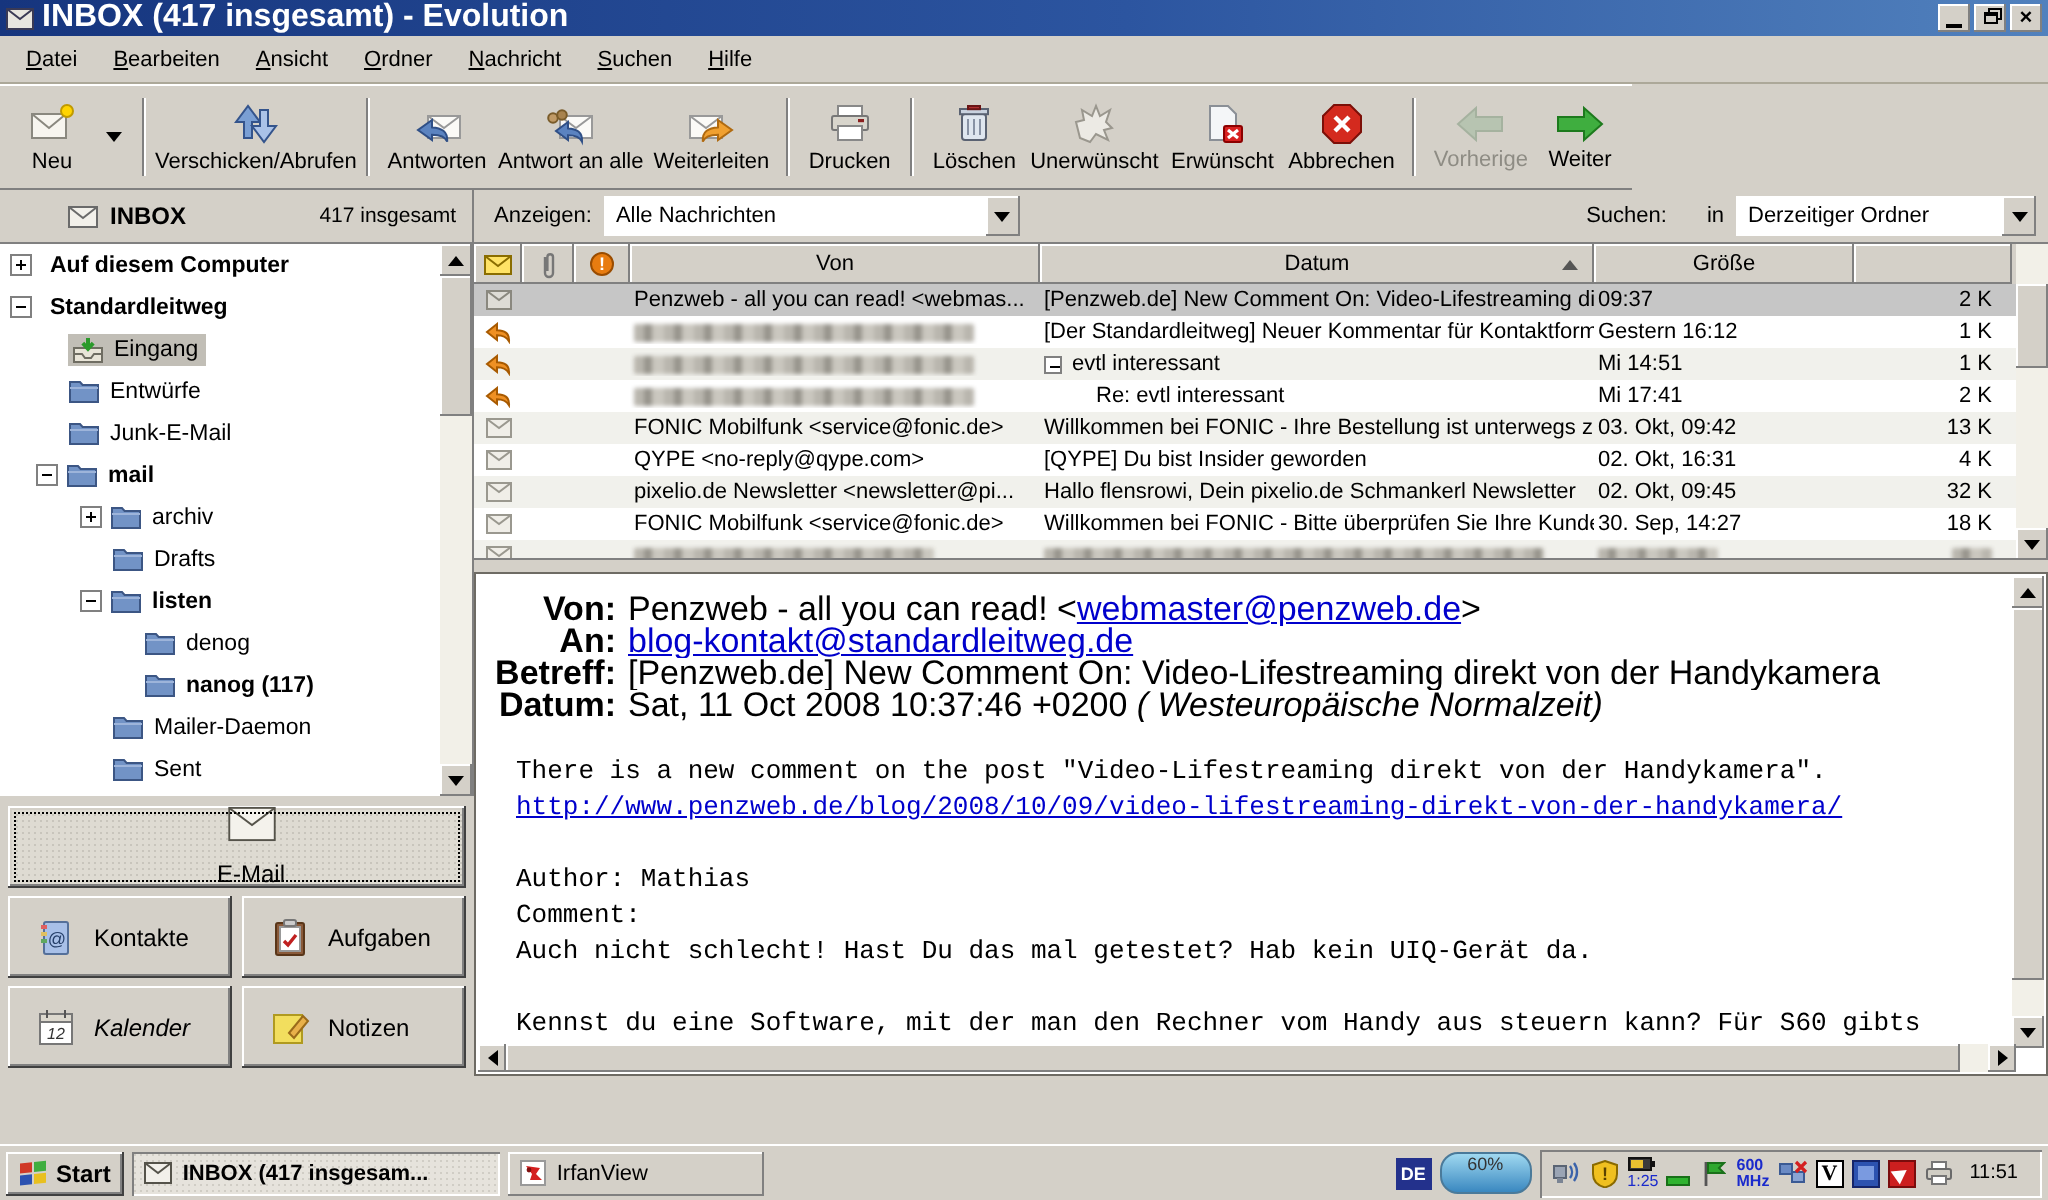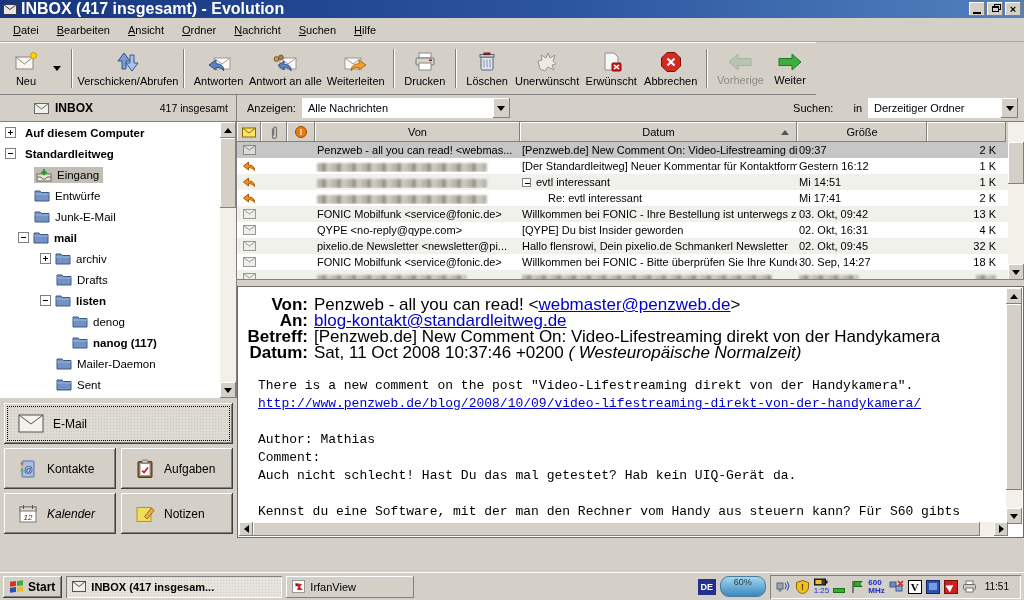--- a/index.html
+++ b/index.html
@@ -77,21 +77,21 @@
   .t-dn{width:0;height:0;border-left:4px solid transparent;border-right:4px solid transparent;border-top:5px solid #000;}
   .t-lf{width:0;height:0;border-top:4px solid transparent;border-bottom:4px solid transparent;border-right:5px solid #000;}
   .t-rt{width:0;height:0;border-top:4px solid transparent;border-bottom:4px solid transparent;border-left:5px solid #000;}
   .hscroll{position:absolute;height:14px;background:#f2f0e8;}
   .hbtn{position:absolute;top:0;width:14px;height:14px;background:#d4d0c8;display:flex;align-items:center;justify-content:center;}
   .hthumb{position:absolute;top:0;height:14px;background:#d4d0c8;}
 
   
   .switcher-btn{position:absolute;background:#d4d0c8;display:flex;align-items:center;padding-left:14px;gap:9px;font-size:12px;}
   .switcher-btn.active{background:#dedbd2;background-image:radial-gradient(#c8c5bc 22%,transparent 24%);background-size:3px 3px;
-    outline:1px dotted #000;outline-offset:-4px;}
+    outline:1px dotted #000;outline-offset:-4px;flex-direction:column;}
 
   
   .maillist{position:absolute;left:237px;top:0;width:787px;height:158px;background:#fff;overflow:hidden;border-bottom:1px solid #808080;}
   .mhead{display:grid;grid-template-columns:24px 26px 28px 205px 277px 130px 79px 16px;height:20px;background:#d4d0c8;}
   .hcell{display:flex;align-items:center;justify-content:center;overflow:hidden;white-space:nowrap;font-size:11px;position:relative;}
   .sort-arrow{width:0;height:0;border-left:4px solid transparent;border-right:4px solid transparent;border-bottom:5px solid #555;
     position:absolute;right:8px;top:8px;}
   .mrow{display:grid;grid-template-columns:24px 26px 28px 205px 277px 130px 79px;height:16px;align-items:center;width:771px;}
   .mrow.alt{background:#f1f1ec;}
   .mrow.sel{background:#c6c6c6;}
@@ -697,21 +697,21 @@
   <div class="taskbar">
     <span class="startbtn raised">
       <span class="flaglogo">
           <i class="fl-r"></i>
           <i class="fl-g"></i>
           <i class="fl-b"></i>
           <i class="fl-y"></i>
         </span>
       <span>Start</span>
     </span>
-    <span class="task sunken-thin active" style="width:216px;">
+    <span class="task sunken-thin active" style="width:184px;">
       <svg width="14" height="11" viewBox="0 0 14 11">
           <rect x="0.5" y="0.5" width="13" height="10" fill="#f2f0ea" stroke="#55534a"></rect>
           <path d="M0.5 0.5 L7 5.5 L13.5 0.5" fill="none" stroke="#55534a"></path>
         </svg>
       <span>INBOX (417 insgesam...</span>
     </span>
     <span class="task raised-thin" style="width:128px;">
       <svg width="13" height="13" viewBox="0 0 13 13">
           <rect x="0.5" y="0.5" width="12" height="12" fill="#fff" stroke="#999"></rect>
           <path d="M3 3 L10 4 L8 7 L11 10 L5 10 L6 7 Z" fill="#d42020"></path>

